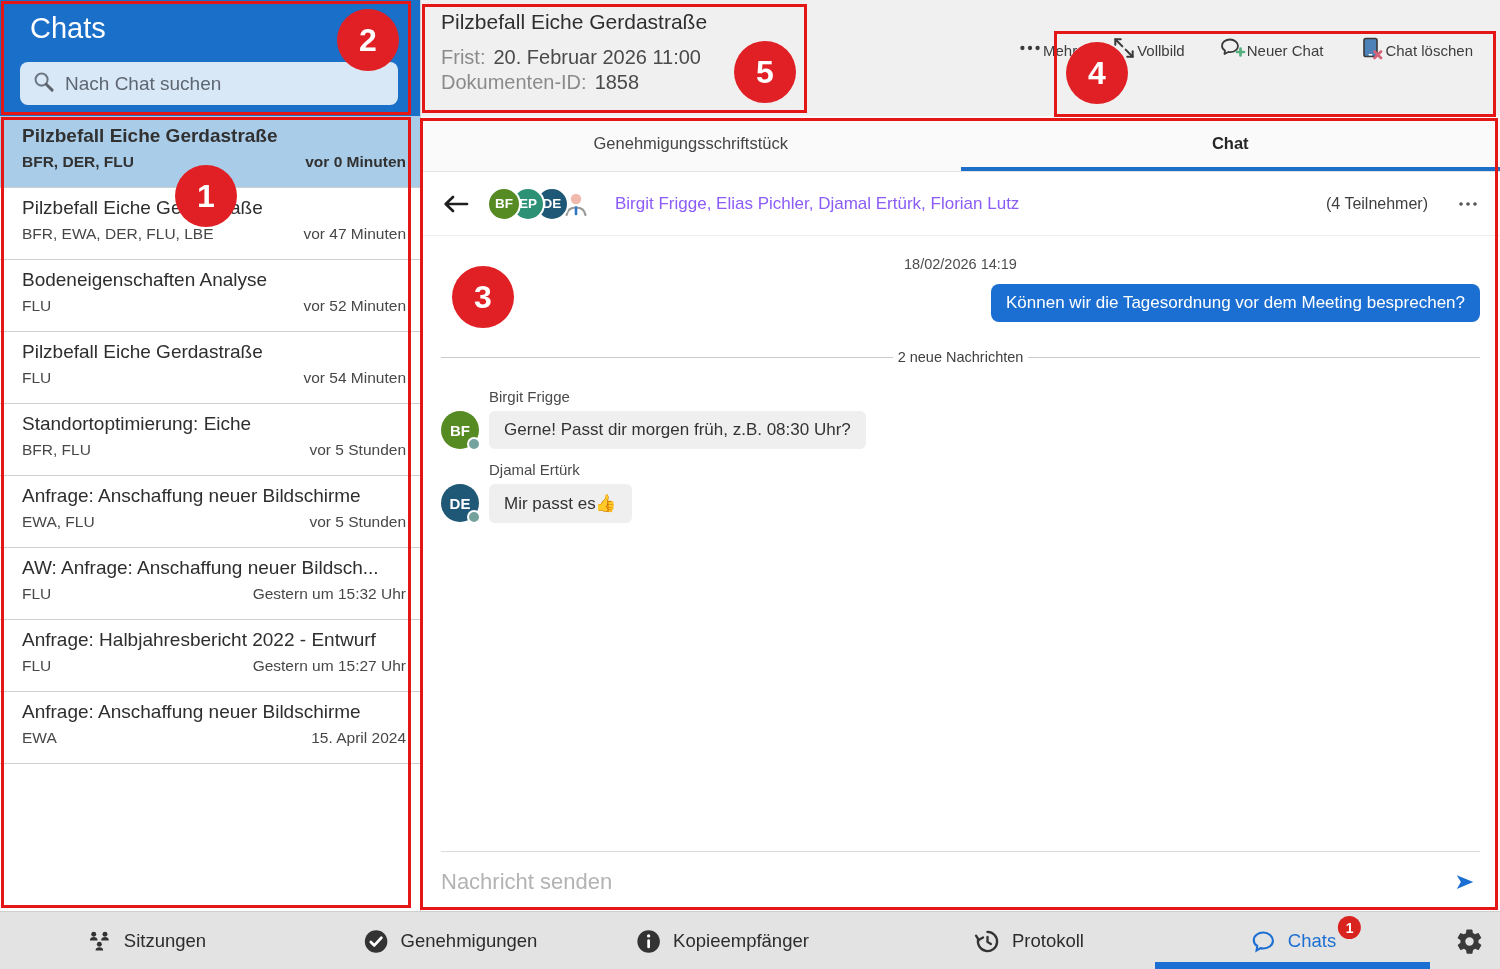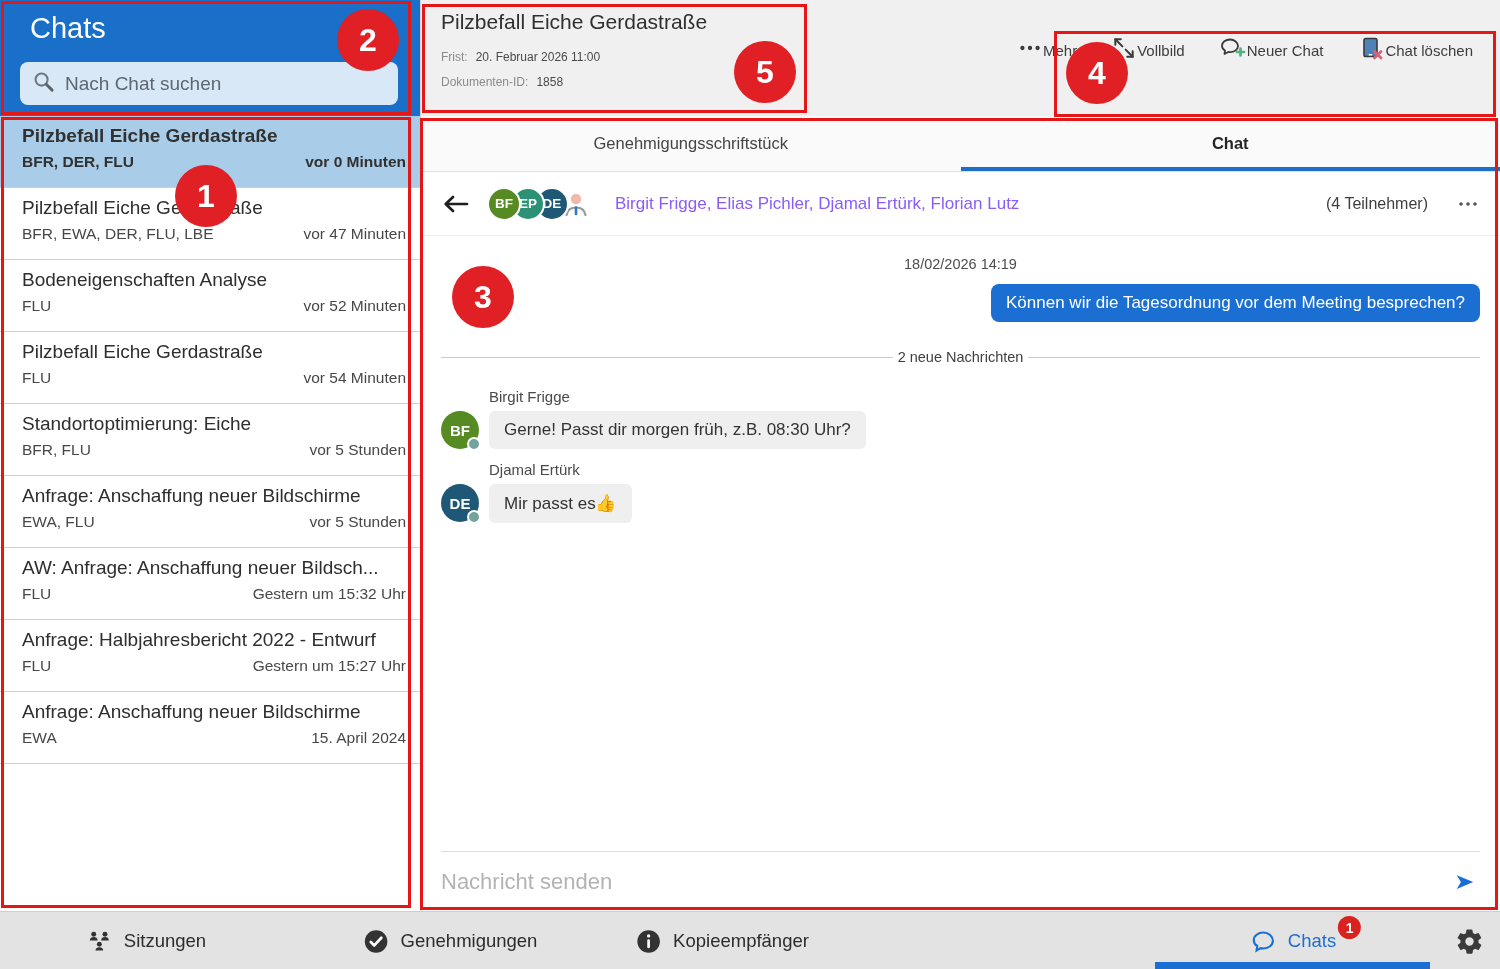--- a/index.html
+++ b/index.html
@@ -19,21 +19,21 @@
   .chat-item.selected { background:#a9cce9; }
   .ci-title { font-size:19px; color:#2e2e2e; white-space:nowrap; overflow:hidden; }
   .chat-item.selected .ci-title, .chat-item.selected .ci-members, .chat-item.selected .ci-time { font-weight:700; color:#313131; }
   .ci-meta { display:flex; justify-content:space-between; margin-top:6px; font-size:15.5px; color:#474747;gap:46px; }
 
   
   .main { position:absolute; left:421px; top:0; width:1079px; height:911px; background:#fff; }
   .top-strip { position:relative; height:116px; background:#f1f0f0; }
   .doc-info { position:absolute; left:20px; top:10px; }
   .doc-title { font-size:21px; color:#2f2f2f; margin-bottom:11px; }
-  .doc-row { font-size:12px; line-height:25px; }
+  .doc-row { font-size:20px; line-height:25px; }
   .doc-label { color:#8b8b8b; margin-right:8px; }
   .doc-value { color:#4a4a4a; }
   .toolbar { position:absolute; right:10px; top:34px; display:flex; align-items:flex-end; }
   .tool { display:flex; flex-direction:row; align-items:center; padding:0 17px; cursor:pointer; }
   .tool .t-icon { height:28px; display:flex; align-items:center; margin-bottom:5px; }
   .tool .t-label { font-size:15px; color:#3d3d3d; white-space:nowrap; }
 
   .tabbar { height:56px; background:#fafafa; border-bottom:1px solid #e1e1e1; display:flex; }
   .tab { width:50%; display:flex; align-items:center; justify-content:center; font-size:16.5px; color:#454545; border-bottom:4px solid transparent; padding-top:4px; cursor:pointer; }
   .tab.active { font-weight:700; color:#262626; border-bottom-color:#1b6fc9; }
@@ -336,20 +336,30 @@
     <div class="nav-item" style="left:722px">
       <span class="n-icon">
         <svg width="27" height="27" viewBox="0 0 24 24">
             <circle cx="12" cy="12" r="10" fill="#333"></circle>
             <circle cx="12" cy="7" r="1.5" fill="#fff"></circle>
             <rect x="10.8" y="10" width="2.4" height="8" rx="1.2" fill="#fff"></rect>
           </svg>
       </span>
       <span>Kopieempfänger</span>
     </div>
+    <div class="nav-item" style="left:1029px">
+      <span class="n-icon">
+        <svg width="27" height="27" viewBox="0 0 24 24">
+            <path d="M12 3.5a8.5 8.5 0 1 1-8.2 6.3" fill="none" stroke="#333" stroke-width="2.1" stroke-linecap="round"></path>
+            <path d="M1.8 6.8l2.3 3.8 3.9-2.1" fill="none" stroke="#333" stroke-width="2.1" stroke-linecap="round" stroke-linejoin="round"></path>
+            <path d="M12 8v4.4l3 1.8" fill="none" stroke="#333" stroke-width="2.1" stroke-linecap="round"></path>
+          </svg>
+      </span>
+      <span>Protokoll</span>
+    </div>
     <div class="nav-item active" style="left:1293px">
       <span class="n-icon">
         <svg width="27" height="27" viewBox="0 0 24 24">
             <path d="M12 4c-4.7 0-8.5 3-8.5 6.8 0 2.1 1.2 4 3.1 5.2L6 20l3.6-2.1c.8.2 1.6.3 2.4.3 4.7 0 8.5-3 8.5-6.8S16.7 4 12 4z" fill="none" stroke="#1b6fd2" stroke-width="1.9"></path>
           </svg>
       </span>
       <span class="nav-chats-label">
         <span>Chats</span>
         <span class="nav-badge">1</span>
       </span>

